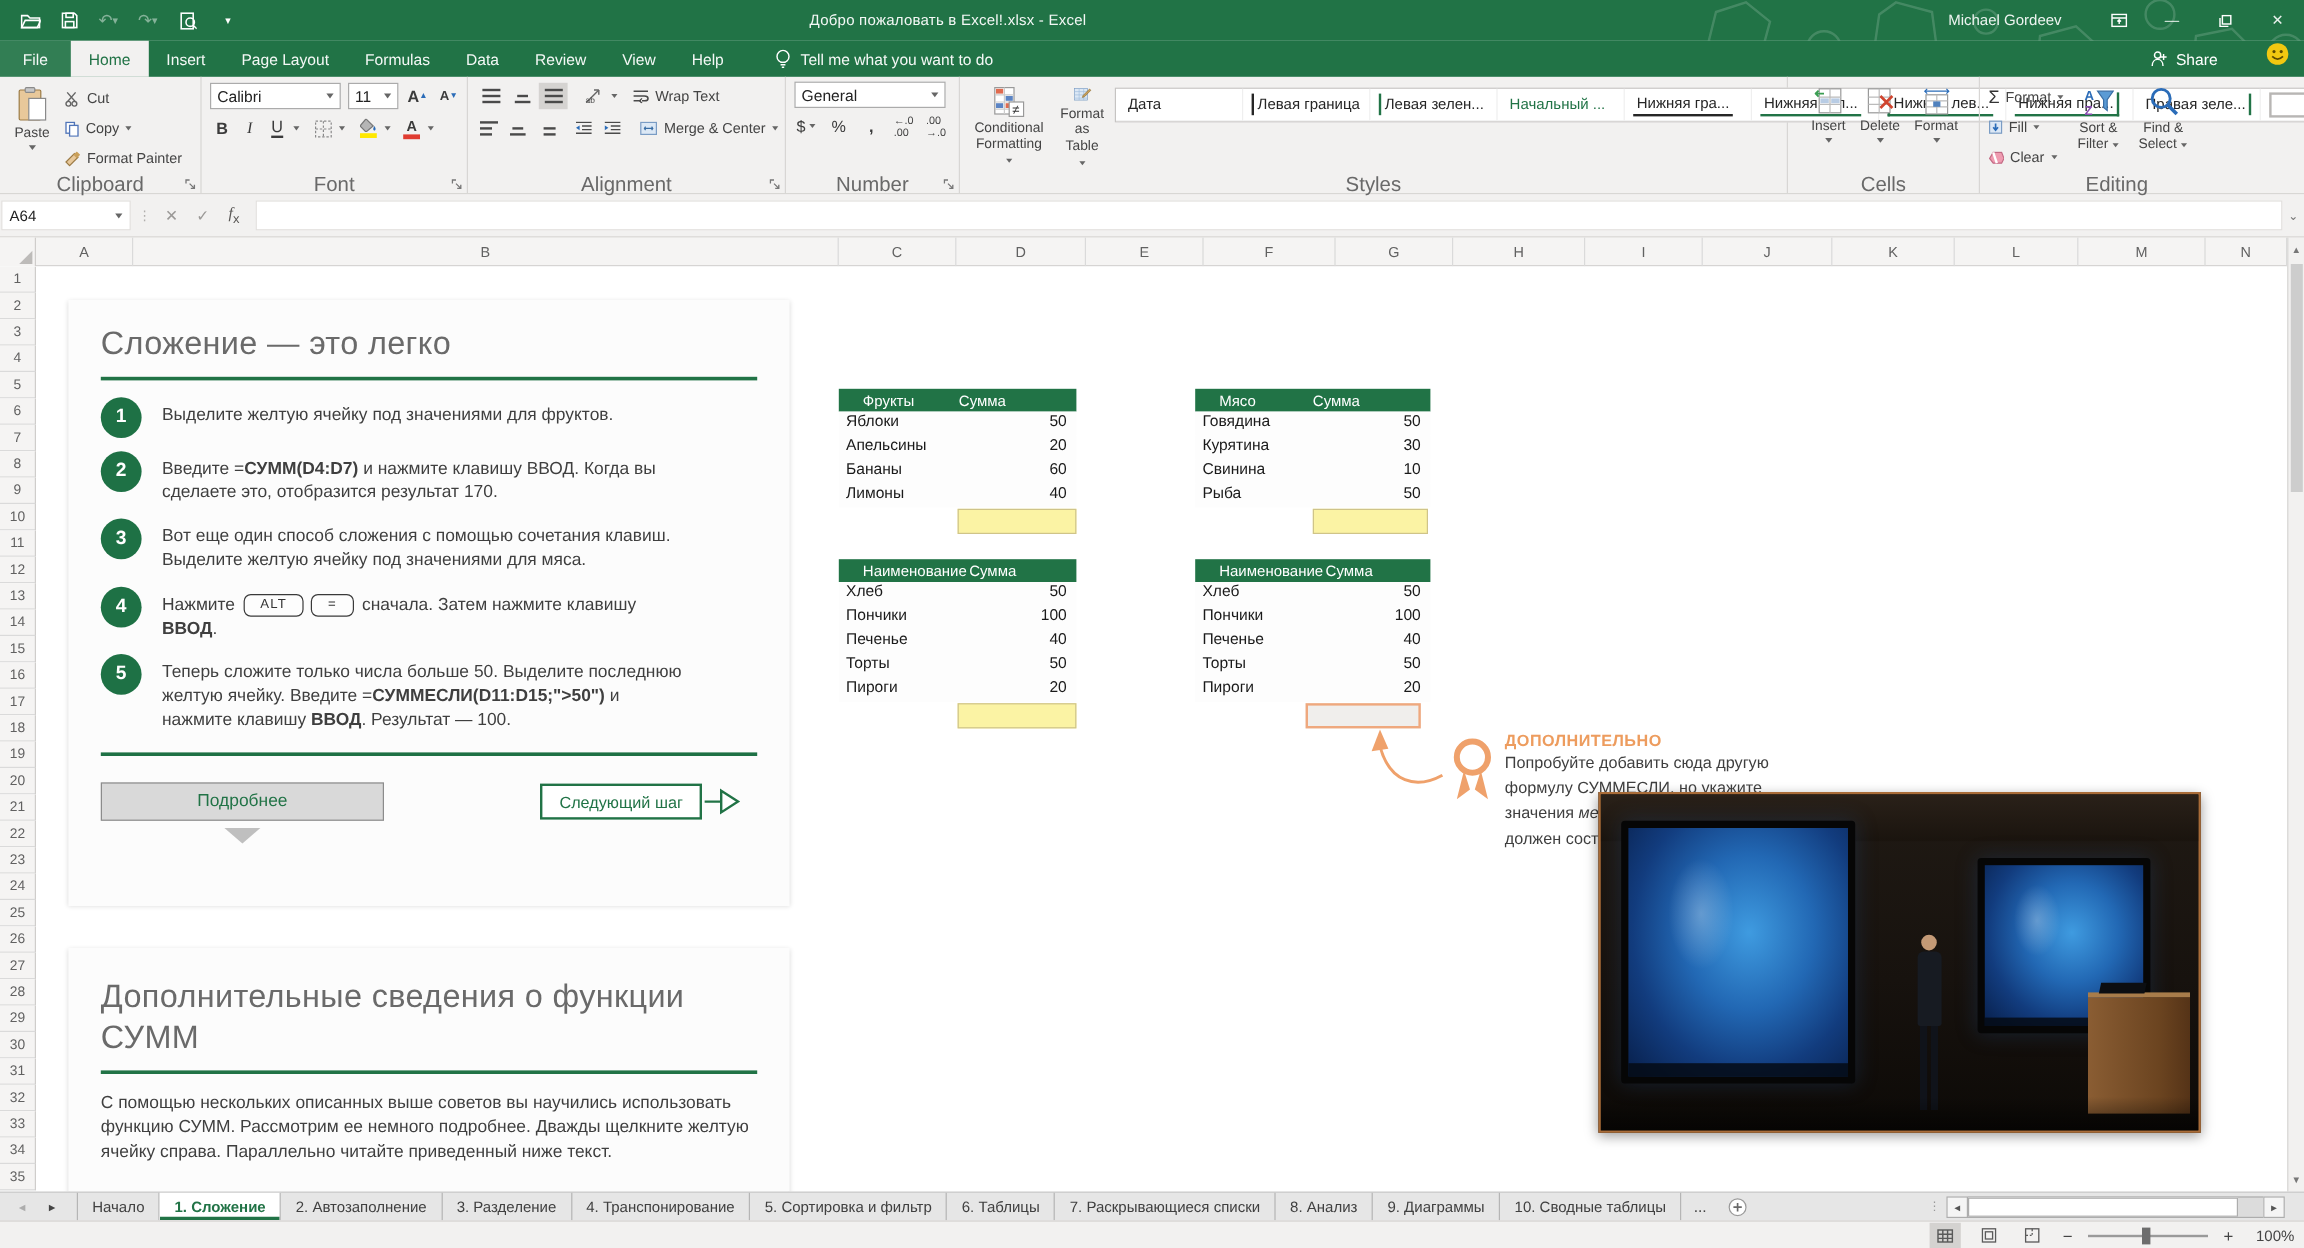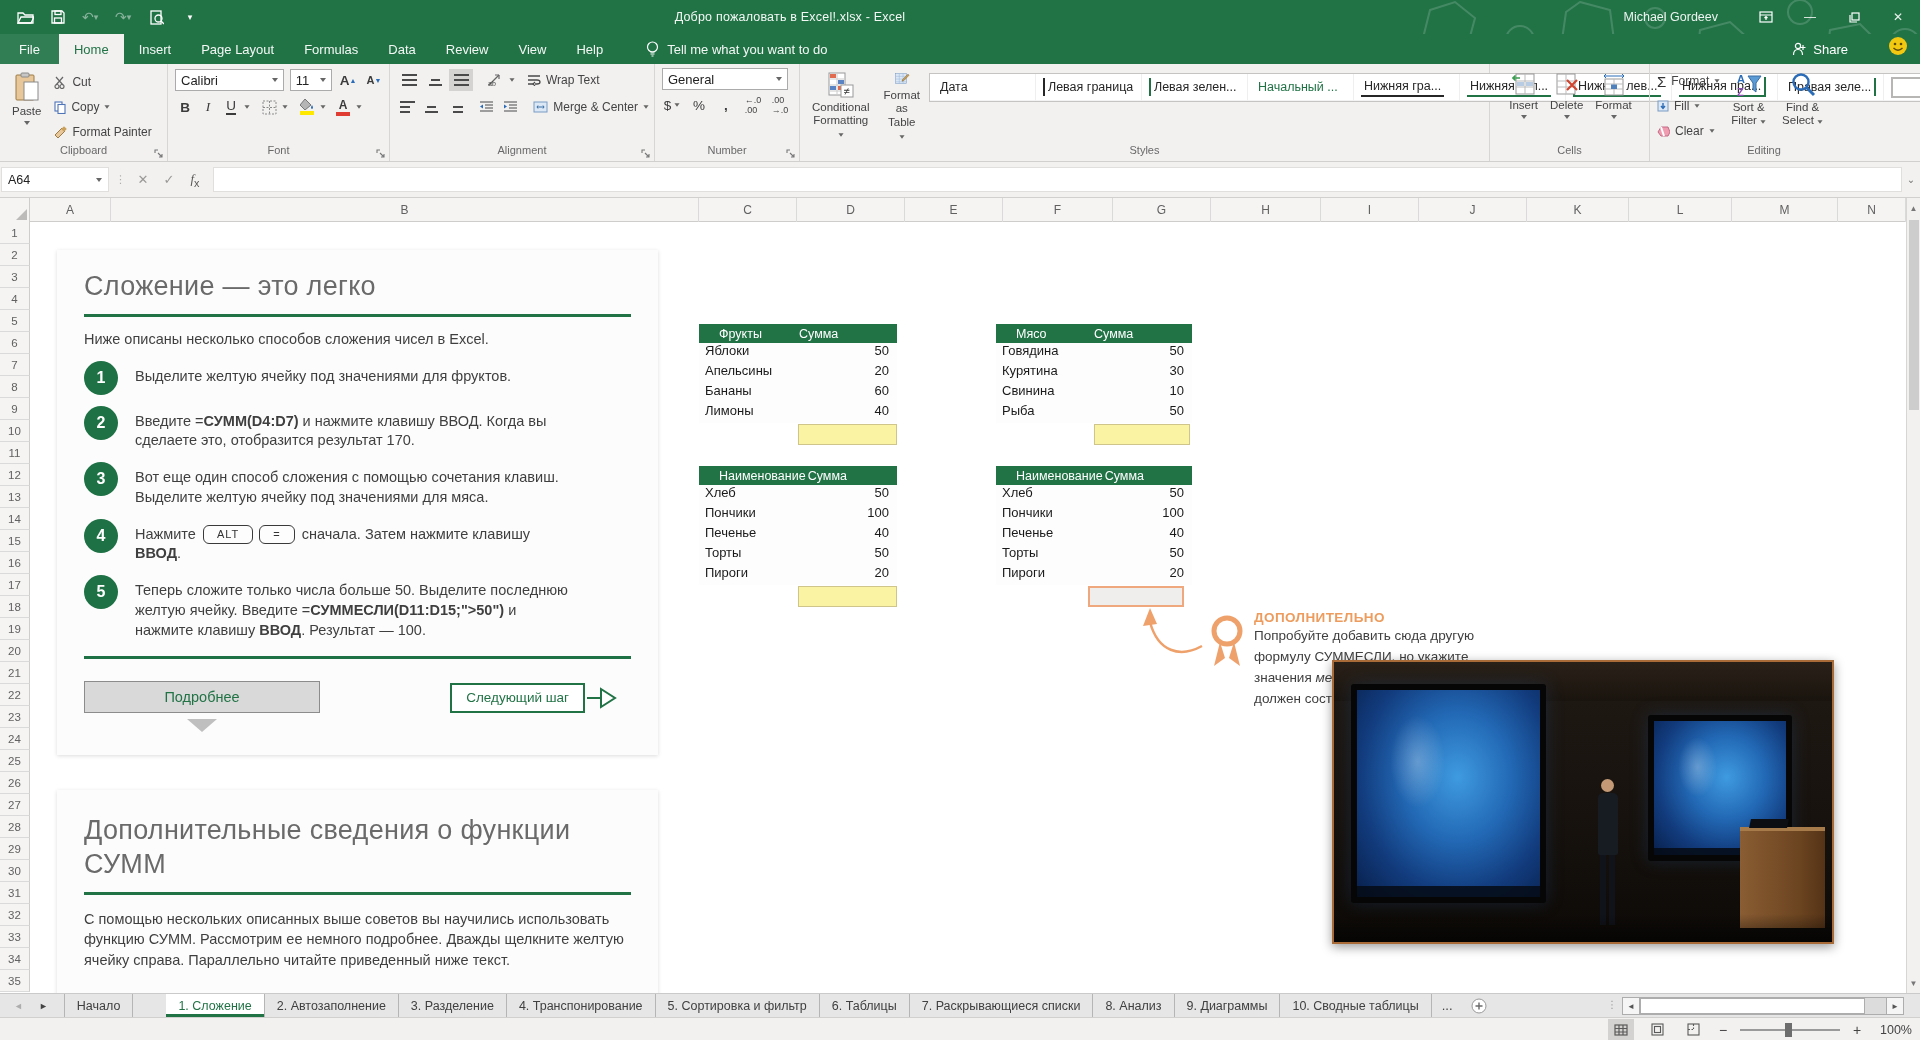--- a/index.html
+++ b/index.html
@@ -24,21 +24,21 @@
   .rtab.file { padding:0 19px; background:rgba(255,255,255,.08); }
   .rtab.active { background:#f2f1f0; color:#217346; }
   .tellme { display:flex; align-items:center; gap:8px; margin-left:28px; color:rgba(255,255,255,.95); font-size:13px; height:30px; }
   .share { position:absolute; right:64px; bottom:0; height:30px; display:flex; align-items:center; gap:6px; color:#fff; font-size:13px; padding:0 8px; }
   .smiley { position:absolute; right:12px; bottom:4px; }
 
   
   .ribbon { height:98px; background:#f2f1f0; border-bottom:1px solid #d2d0ce; display:flex; }
   .rb-group { position:relative; border-right:1px solid #d8d6d4; display:flex; flex-direction:column; }
   .rb-content { flex:1; display:flex; align-items:flex-start; padding:4px 5px 0 7px; }
-  .rb-label { height:17px; text-align:center; font-size:11px; color:#696969; position:relative; }
+  .rb-label { height:17px; text-align:center; font-size:17px; color:#696969; position:relative; }
   .launcher { position:absolute; right:3px; bottom:2px; width:10px; height:10px; }
   .bigbtn { display:flex; flex-direction:column; align-items:center; justify-content:flex-start; gap:3px; padding:4px 5px 2px; font-size:11.5px; color:#444; line-height:1.15; text-align:center; height:76px; }
   .smallrow { display:flex; align-items:center; gap:5px; font-size:12px; color:#444; height:22px; white-space:nowrap; }
   .car { width:0; height:0; border-left:3px solid transparent; border-right:3px solid transparent; border-top:4px solid #666; display:inline-block; }
   .car-mini { transform:scale(.85); }
   .combo { background:#fff; border:1px solid #ababab; height:22px; display:flex; align-items:center; justify-content:space-between; padding:0 5px; font-size:13px; color:#222; }
   .fr-col { display:flex; flex-direction:column; gap:3px; }
   .fr-row { display:flex; align-items:center; gap:6px; height:24px; }
   .tbtn { min-width:20px; height:21px; display:flex; align-items:center; justify-content:center; font-size:13.5px; color:#3b3b3b; }
   .uline { border-bottom:2px solid #3b3b3b; line-height:1; }
@@ -146,21 +146,21 @@
   .vscroll { position:absolute; right:0; top:198px; width:14px; height:795px; background:#f2f1f0; border-left:1px solid #d8d6d4; display:flex; flex-direction:column; align-items:center; }
   .vs-btn { height:20px; width:14px; display:flex; align-items:center; justify-content:center; font-size:8px; color:#777; }
   .vs-thumb { width:10px; height:190px; background:#cdcdcd; margin-top:2px; }
   .vs-bottom { margin-top:auto; }
 
   
   .tabsbar { height:24px; background:#e6e6e6; border-top:1px solid #cacaca; display:flex; align-items:stretch; position:relative; }
   .snav { display:flex; align-items:center; gap:16px; padding:0 16px 0 14px; font-size:9px; }
   .stab { display:flex; align-items:center; padding:0 12px; font-size:12.5px; color:#404040; border-right:1px solid #b5b5b5; white-space:nowrap; }
   .stab:first-child { border-left:1px solid #b5b5b5; }
-  .stab.active { background:#fff; color:#217346; font-weight:normal; box-shadow:inset 0 -3px 0 #217346;margin-left:33px; }
+  .stab.active { background:#fff; color:#217346; font-weight:bold; box-shadow:inset 0 -3px 0 #217346; }
   .soverflow { display:flex; align-items:center; padding:0 10px; font-size:13px; color:#444; }
   .addsheet { display:flex; align-items:center; padding:0 8px; }
   .hscroll { position:absolute; right:16px; top:3px; width:282px; height:18px; display:flex; align-items:center; }
   .hs-btn { width:18px; height:18px; border:1px solid #adadad; background:#f5f5f5; display:flex; align-items:center; justify-content:center; font-size:8px; color:#555; }
   .hs-track { flex:1; height:18px; background:#dcdcdc; border-top:1px solid #adadad; border-bottom:1px solid #adadad; position:relative; }
   .hs-thumb { position:absolute; left:0; top:0; height:16px; width:225px; background:#fff; border:1px solid #adadad; }
   .hgrip { position:absolute; right:304px; top:5px; color:#999; font-size:10px; letter-spacing:-1px; }
 
   
   .statusbar { height:23px; background:#f2f1f0; border-top:1px solid #d2d0ce; position:relative; }
@@ -720,21 +720,20 @@
         <div class="row-h">31</div>
         <div class="row-h">32</div>
         <div class="row-h">33</div>
         <div class="row-h">34</div>
         <div class="row-h">35</div>
       </div>
 
     <div class="card card1">
       <div class="card-title">Сложение — это легко</div>
       <div class="rule"></div>
-      <div class="intro">Ниже описаны несколько способов сложения чисел в Excel.</div>
 
       <div class="step">
         <div class="step-num">1</div>
         <div class="step-text"><span>Выделите желтую ячейку под значениями для фруктов.</span></div>
       </div>
       <div class="step">
         <div class="step-num">2</div>
         <div class="step-text"><span>Введите =</span><b>СУММ(D4:D7)</b><span> и нажмите клавишу ВВОД. Когда вы сделаете это, отобразится результат 170.</span></div>
       </div>
       <div class="step">

